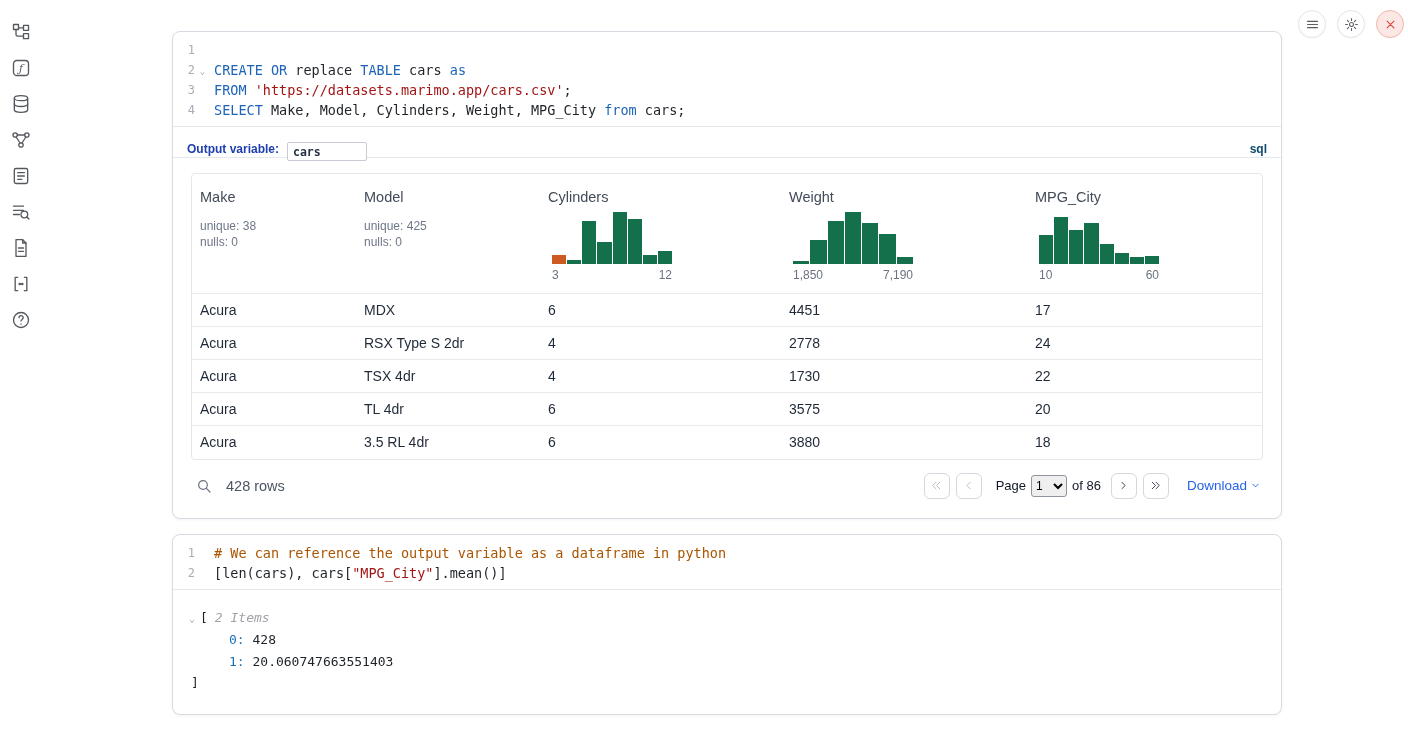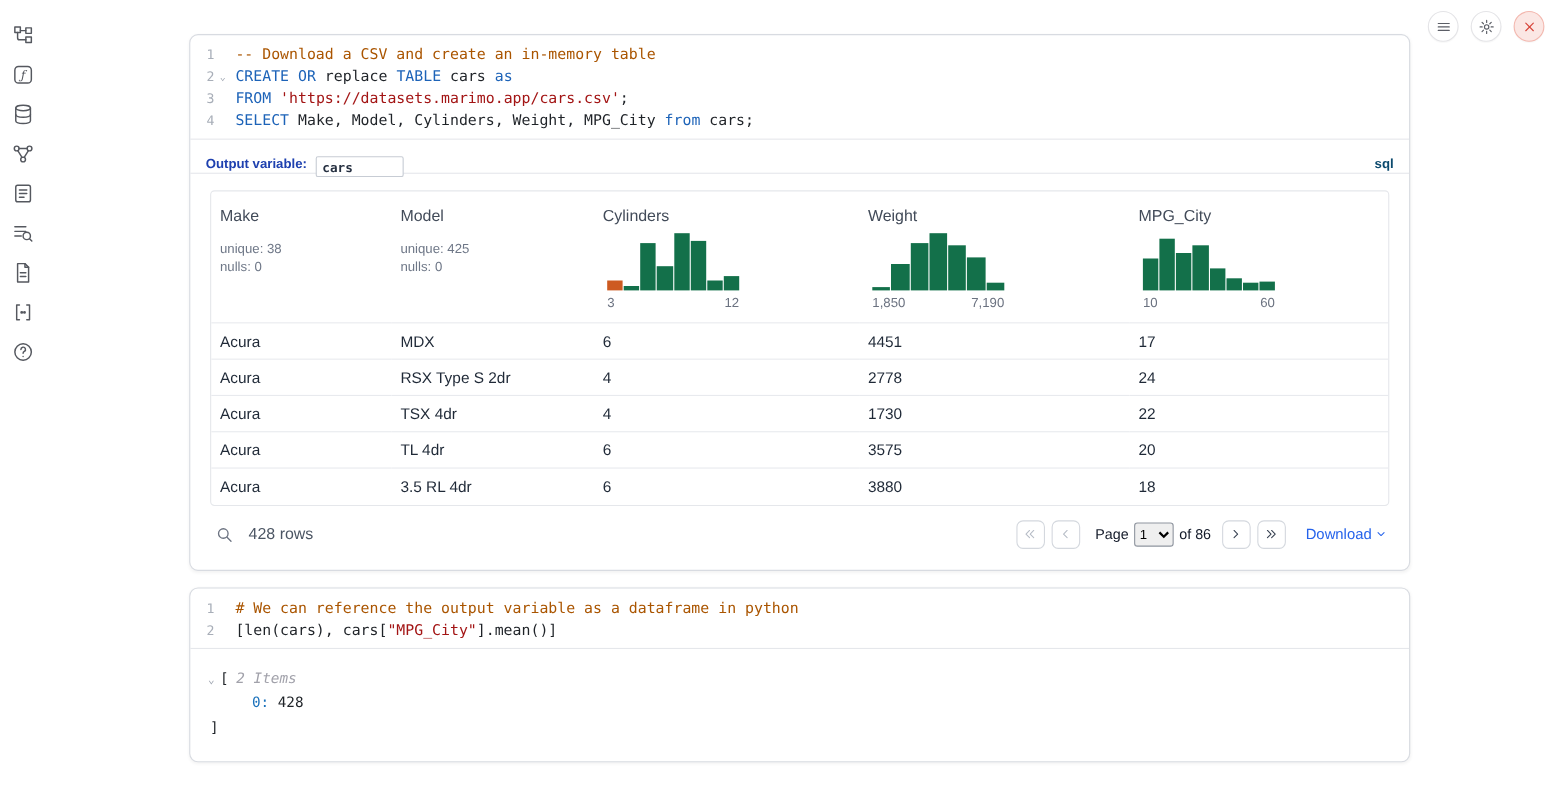--- a/index.html
+++ b/index.html
@@ -162,21 +162,21 @@
     <svg viewBox="0 0 24 24">
         <path d="M6.5 6.5l11 11M17.5 6.5l-11 11"></path>
       </svg>
   </button>
 </header>
 
 <main class="main">
 
   <section class="cell">
     <div class="editor">
-        <div class="code-line"><span class="gutter">1</span><span class="fold"></span><span class="code-text"><span class="tok-com">-- Download a CSV and create an in-memory table</span></span></div>
+        <div class="code-line"><span class="gutter">1</span><span class="fold"></span></div>
         <div class="code-line"><span class="gutter">2</span><span class="fold">⌄</span><span class="code-text"><span class="tok-kw">CREATE</span><span class="tok-pl"> </span><span class="tok-kw">OR</span><span class="tok-pl"> replace </span><span class="tok-kw">TABLE</span><span class="tok-pl"> cars </span><span class="tok-kw">as</span></span></div>
         <div class="code-line"><span class="gutter">3</span><span class="fold"></span><span class="code-text"><span class="tok-kw">FROM</span><span class="tok-pl"> </span><span class="tok-str">'https://datasets.marimo.app/cars.csv'</span><span class="tok-pl">;</span></span></div>
         <div class="code-line"><span class="gutter">4</span><span class="fold"></span><span class="code-text"><span class="tok-kw">SELECT</span><span class="tok-pl"> Make, Model, Cylinders, Weight, MPG_City </span><span class="tok-kw">from</span><span class="tok-pl"> cars;</span></span></div>
       </div>
 
     <div class="outvar">
       <span class="outvar-label">Output variable:</span>
       <input class="outvar-input" type="text" value="cars" style="">
       <span class="lang-badge">sql</span>
     </div>
@@ -356,18 +356,19 @@
         <div class="code-line"><span class="gutter">1</span><span class="fold"></span><span class="code-text"><span class="tok-com"># We can reference the output variable as a dataframe in python</span></span></div>
         <div class="code-line"><span class="gutter">2</span><span class="fold"></span><span class="code-text"><span class="tok-pl">[len(cars), cars[</span><span class="tok-str">"MPG_City"</span><span class="tok-pl">].mean()]</span></span></div>
       </div>
 
     <div class="py-out">
       <div>
         <span class="tree-toggle">⌄</span><span>[</span><span class="items-label">2 Items</span>
       </div>
       <div>
           <div class="tree-entry"><span class="tree-key">0: </span><span class="tree-val">428</span></div>
+          <div class="tree-entry"><span class="tree-key">1: </span><span class="tree-val">20.060747663551403</span></div>
         </div>
       <div class="tree-close">]</div>
     </div>
   </section>
 
 </main>
 
 </body></html>

